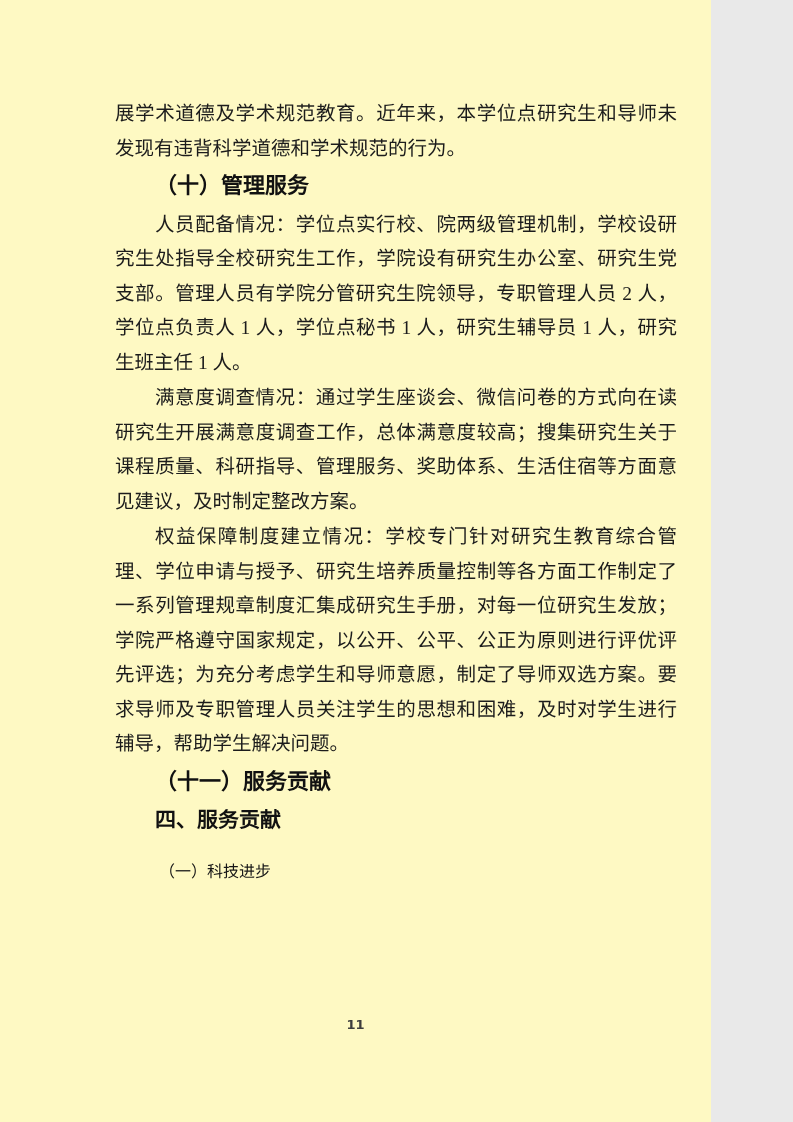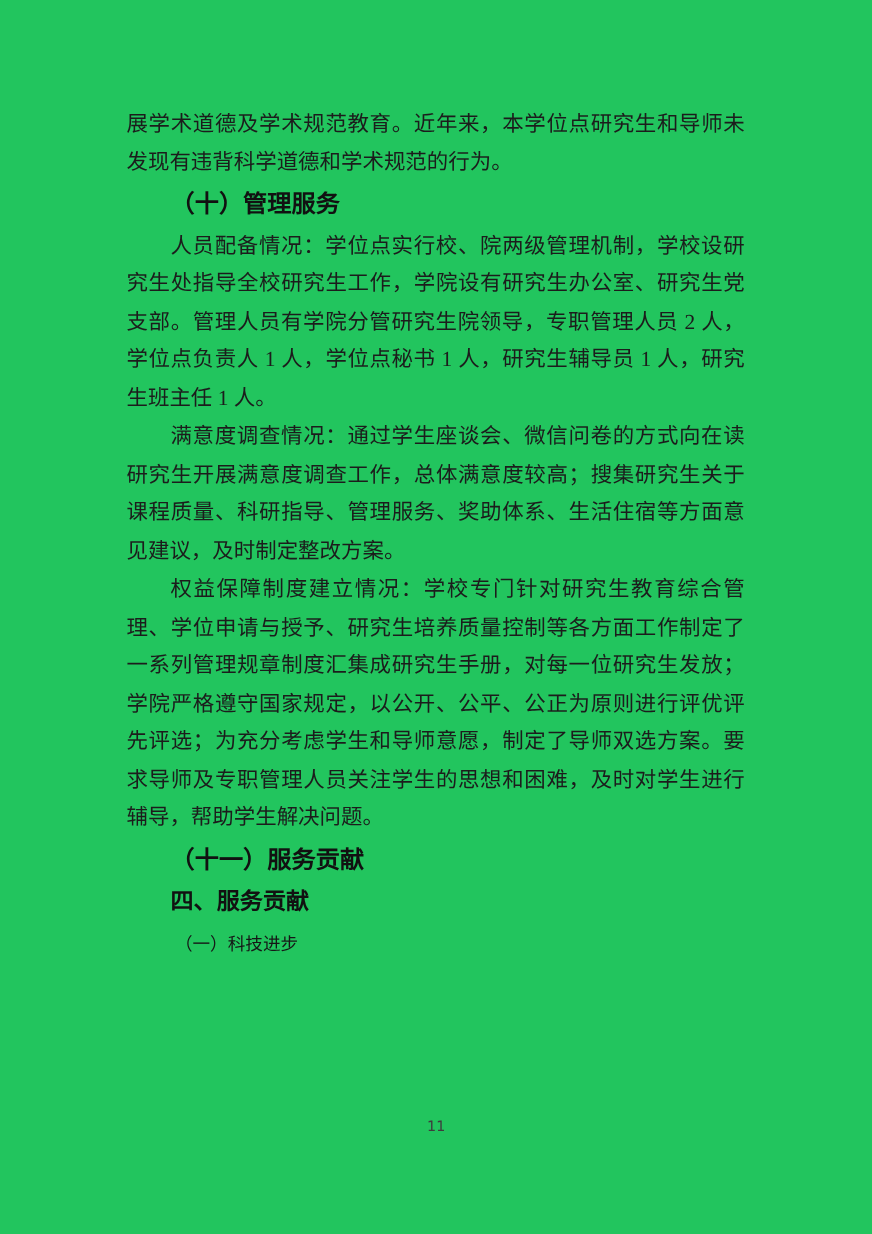--- a/index.html
+++ b/index.html
@@ -3,22 +3,22 @@
 <meta charset="utf-8">
 <style>
   html, body { margin: 0; padding: 0; }
   body {
     width: 793px; height: 1122px;
     background: #e9e9e9;
     font-family: "Liberation Serif", "DejaVu Serif", serif;
   }
   .page {
     position: relative;
-    width: 793px; height: 1122px;
-    background: #22c55e;
+    width: 711px; height: 1122px;
+    background: #fef9c3;
     overflow: hidden;
     color: #1c1c1c;
   }
   .content {
     position: absolute;
     left: 115px; top: 97px;
     width: 562px;
   }
   p.body {
     margin: 0;
@@ -36,21 +36,21 @@
   .h-sec {
     margin: 3px 0;
     padding-left: 40px;
     font-weight: 700;
     font-size: 22px;
     line-height: 34.5px;
     font-family: "Liberation Sans", "DejaVu Sans", sans-serif;
     color: #111111;
   }
   .h-chap {
-    margin: 4px 0 5px 0;
+    margin: 4px 0 17px 0;
     padding-left: 40px;
     font-weight: 700;
     font-size: 21px;
     line-height: 34.5px;
     font-family: "Liberation Sans", "DejaVu Sans", sans-serif;
     color: #111111;
   }
   .h-sub {
     margin: 3px 0;
     padding-left: 44px;
@@ -59,21 +59,21 @@
     line-height: 34.5px;
     font-family: "Liberation Serif", "DejaVu Serif", serif;
     color: #161616;
   }
   .pagenum {
     position: absolute;
     left: 0; right: 0;
     top: 1017px;
     text-align: center;
     font-size: 13px;
-    font-weight: 400;
+    font-weight: 700;
     font-family: "DejaVu Sans", "Liberation Sans", sans-serif;
     color: #3d3d3d;
   }
 </style>
 </head>
 <body>
 
 <div class="page">
   <div class="content">
 

